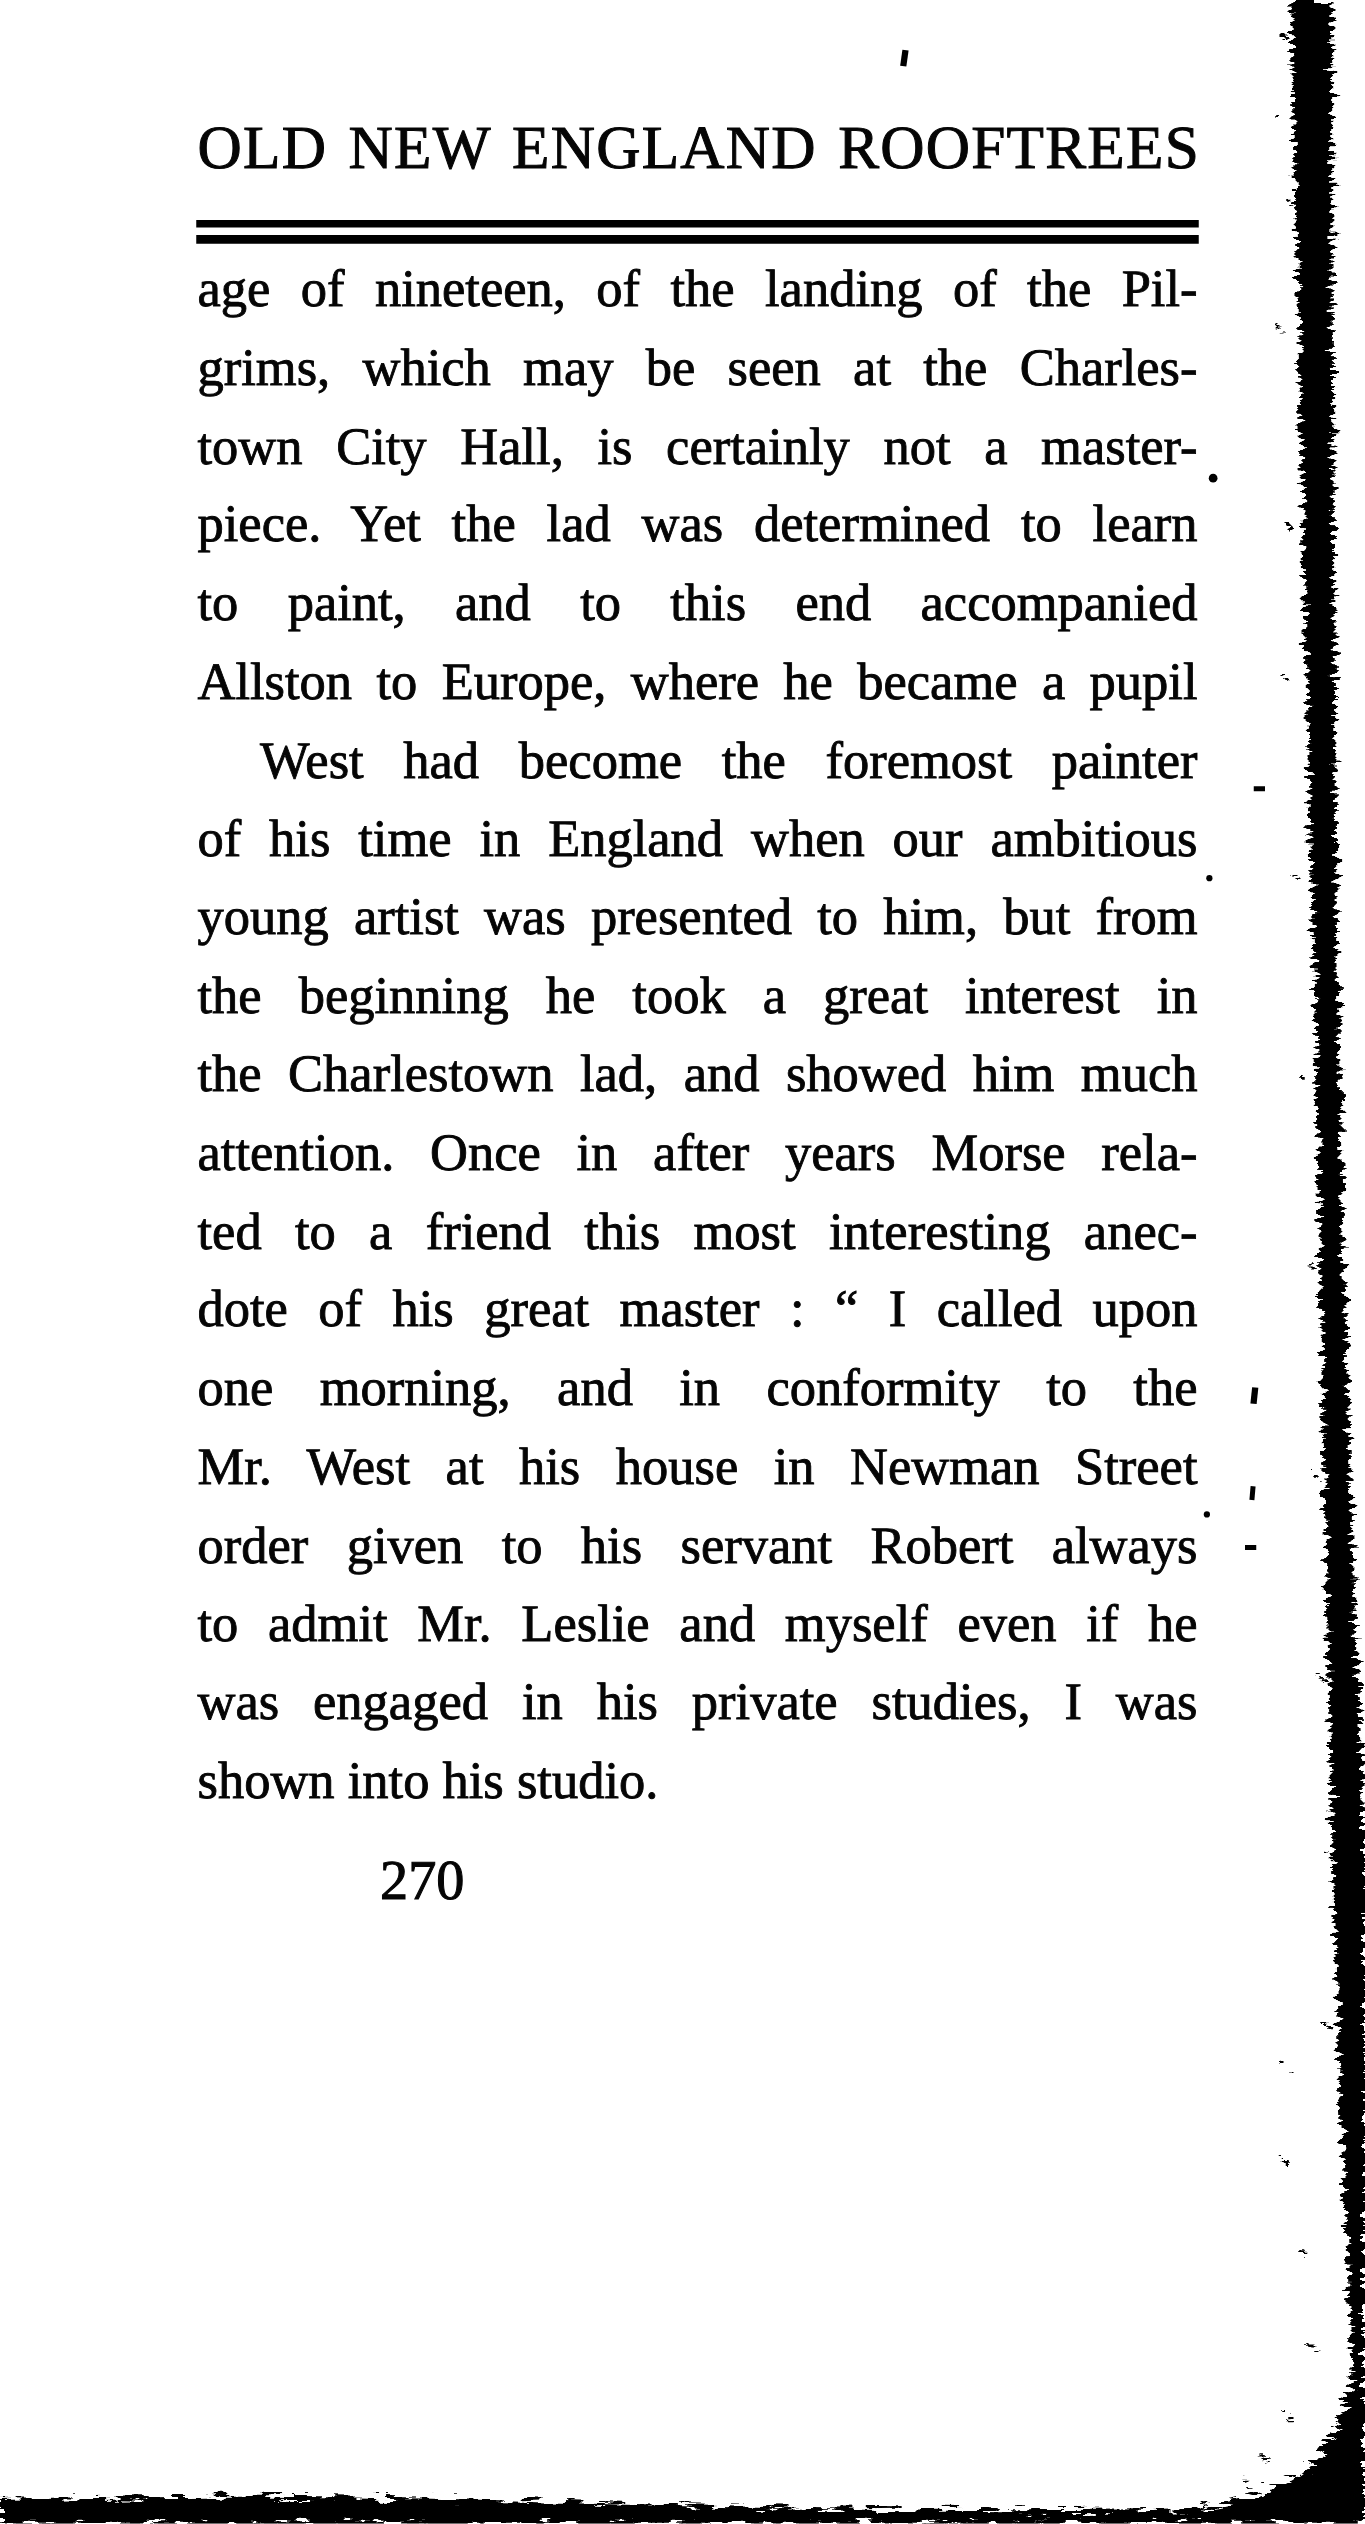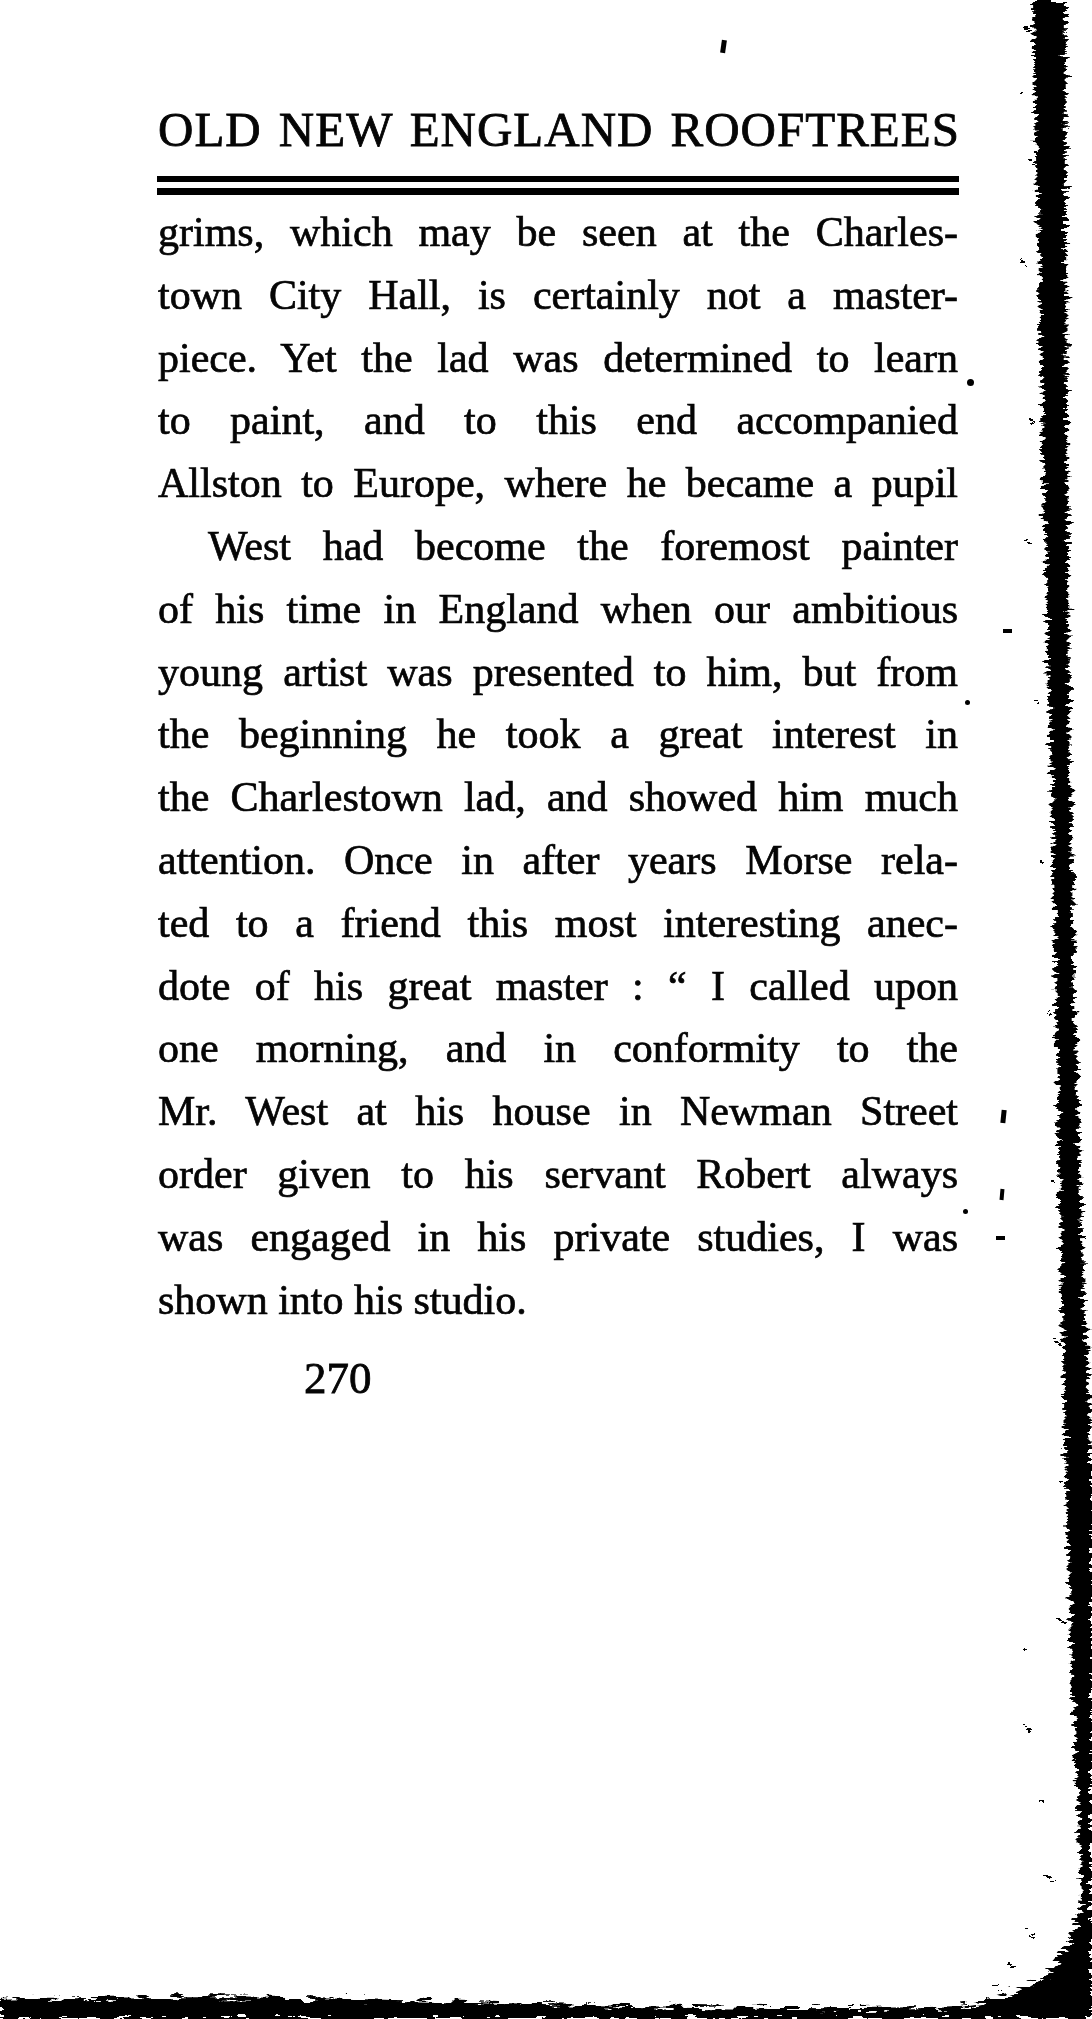--- a/index.html
+++ b/index.html
@@ -3,21 +3,21 @@
 <meta charset="utf-8">
 <style>
   html,body{margin:0;padding:0;}
   body{
     width:1092px;height:2019px;position:relative;overflow:hidden;
     background:#ffffff;color:#050505;
     font-family:"Liberation Serif","DejaVu Serif",serif;
   }
   
   .header{
-    position:absolute;left:158px;top:104px;width:802px;
+    position:absolute;left:158px;top:92px;width:802px;
     font-size:49px;line-height:52px;letter-spacing:1px;
     white-space:nowrap;
     text-align:justify;text-align-last:justify;
     -webkit-text-stroke:0.8px #050505;
   }
   .double-rule{
     position:absolute;left:157px;top:176px;width:802px;height:19px;
     box-sizing:border-box;
     border-top:6px solid #000;border-bottom:7px solid #000;
   }
@@ -45,37 +45,39 @@
   .speck{position:absolute;background:#000;}
   .speck.dot{border-radius:50%;}
 </style>
 </head>
 <body>
 
 <div class="header">OLD NEW ENGLAND ROOFTREES</div>
 <div class="double-rule"></div>
 
 <div class="bodytext">
+  <div class="line">age of nineteen, of the landing of the Pil-</div>
   <div class="line">grims, which may be seen at the Charles-</div>
   <div class="line">town City Hall, is certainly not a master-</div>
   <div class="line">piece.  Yet the lad was determined to learn</div>
   <div class="line">to paint, and to this end accompanied</div>
   <div class="line">Allston to Europe, where he became a pupil</div>
 
   <div class="line indent">West had become the foremost painter</div>
   <div class="line">of his time in England when our ambitious</div>
   <div class="line">young artist was presented to him, but from</div>
   <div class="line">the beginning he took a great interest in</div>
   <div class="line">the Charlestown lad, and showed him much</div>
   <div class="line">attention.  Once in after years Morse rela-</div>
   <div class="line">ted to a friend this most interesting anec-</div>
   <div class="line">dote of his great master : “ I called upon</div>
   <div class="line">one morning, and in conformity to the</div>
   <div class="line">Mr. West at his house in Newman Street</div>
   <div class="line">order given to his servant Robert always</div>
+  <div class="line">to admit Mr. Leslie and myself even if he</div>
   <div class="line">was engaged in his private studies, I was</div>
   <div class="line no-just">shown into his studio.</div>
 
   <div class="page-number">270</div>
 </div>
 
 <div class="speck" style="left:721px;top:40px;width:5px;height:13px;transform:rotate(8deg);"></div>
 <div class="speck dot" style="left:967px;top:379px;width:7px;height:7px;"></div>
 <div class="speck" style="left:1003px;top:629px;width:9px;height:4px;"></div>
 <div class="speck dot" style="left:965px;top:700px;width:5px;height:5px;"></div>

